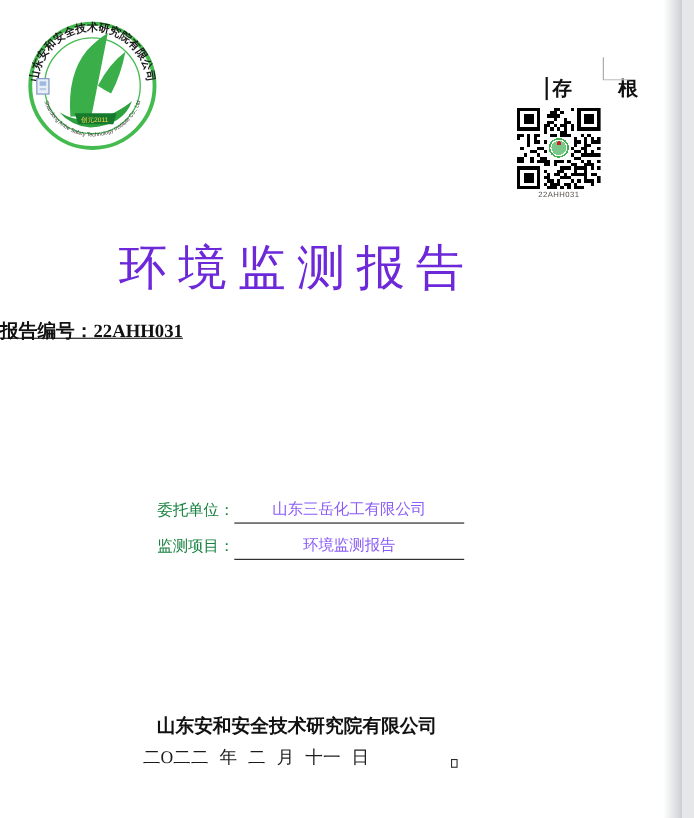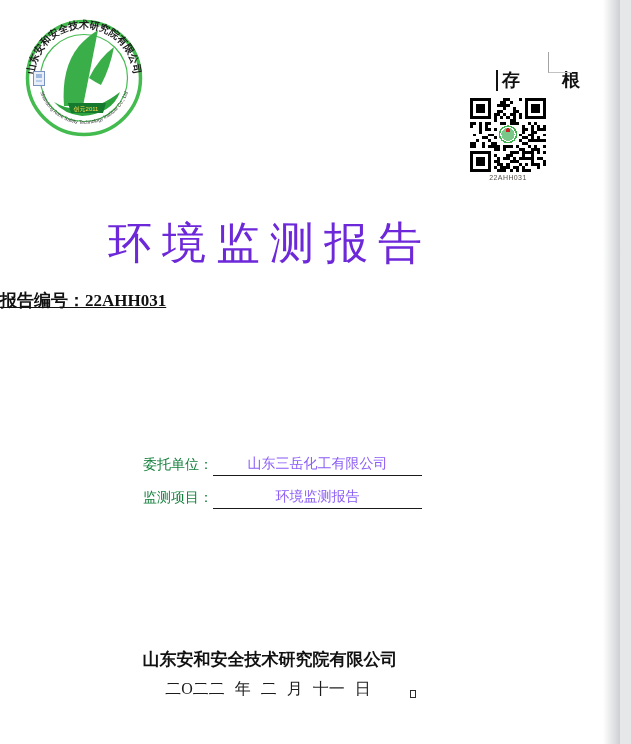--- a/index.html
+++ b/index.html
@@ -41,21 +41,21 @@
     font-size:17px;font-weight:bold;color:#111;text-decoration:underline;}
 
   .fields{position:absolute;left:143px;top:452px;}
   .field-row{height:23px;line-height:23px;margin-bottom:10px;white-space:nowrap;}
   .field-label{display:inline-block;font-size:14px;color:#15803d;vertical-align:bottom;line-height:23px;}
   .field-line{display:inline-block;width:209px;border-bottom:1.5px solid #1a1a1a;
     text-align:center;font-size:14px;color:#8b5cf6;vertical-align:bottom;line-height:23px;box-sizing:border-box;}
 
   .company{position:absolute;left:135px;top:648px;width:270px;text-align:center;
     font-size:17px;font-weight:bold;color:#111;white-space:nowrap;}
-  .date{position:absolute;left:130px;top:679px;width:276px;text-align:center;
+  .date{position:absolute;left:130px;top:679px;width:276px;text-align:left;
     font-size:16px;color:#1c1c1c;word-spacing:6px;white-space:nowrap;}
 
   .glyph-box{position:absolute;left:410px;top:690px;width:6px;height:8px;border:1.3px solid #2c2c2c;box-sizing:border-box;}
 </style>
 </head>
 <body>
 
 <div class="page">
 
   <svg class="logo" viewBox="0 0 120 124">

